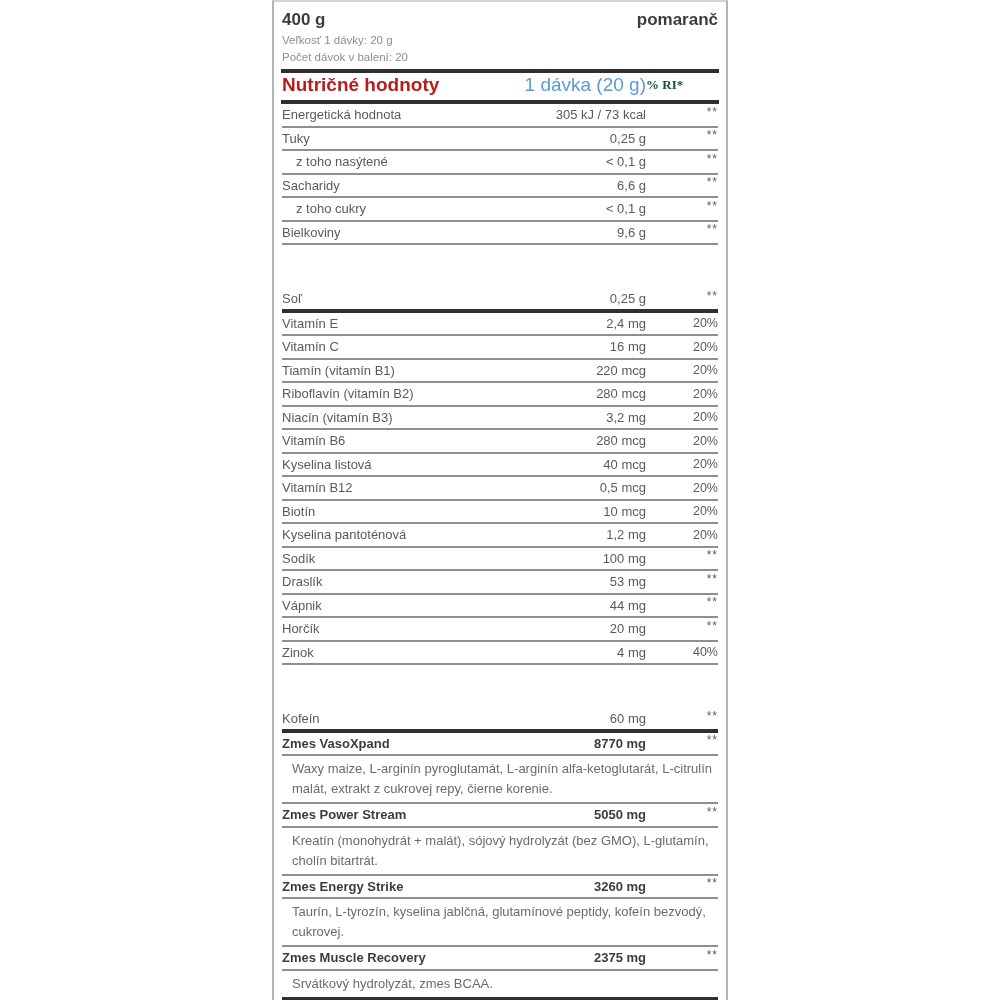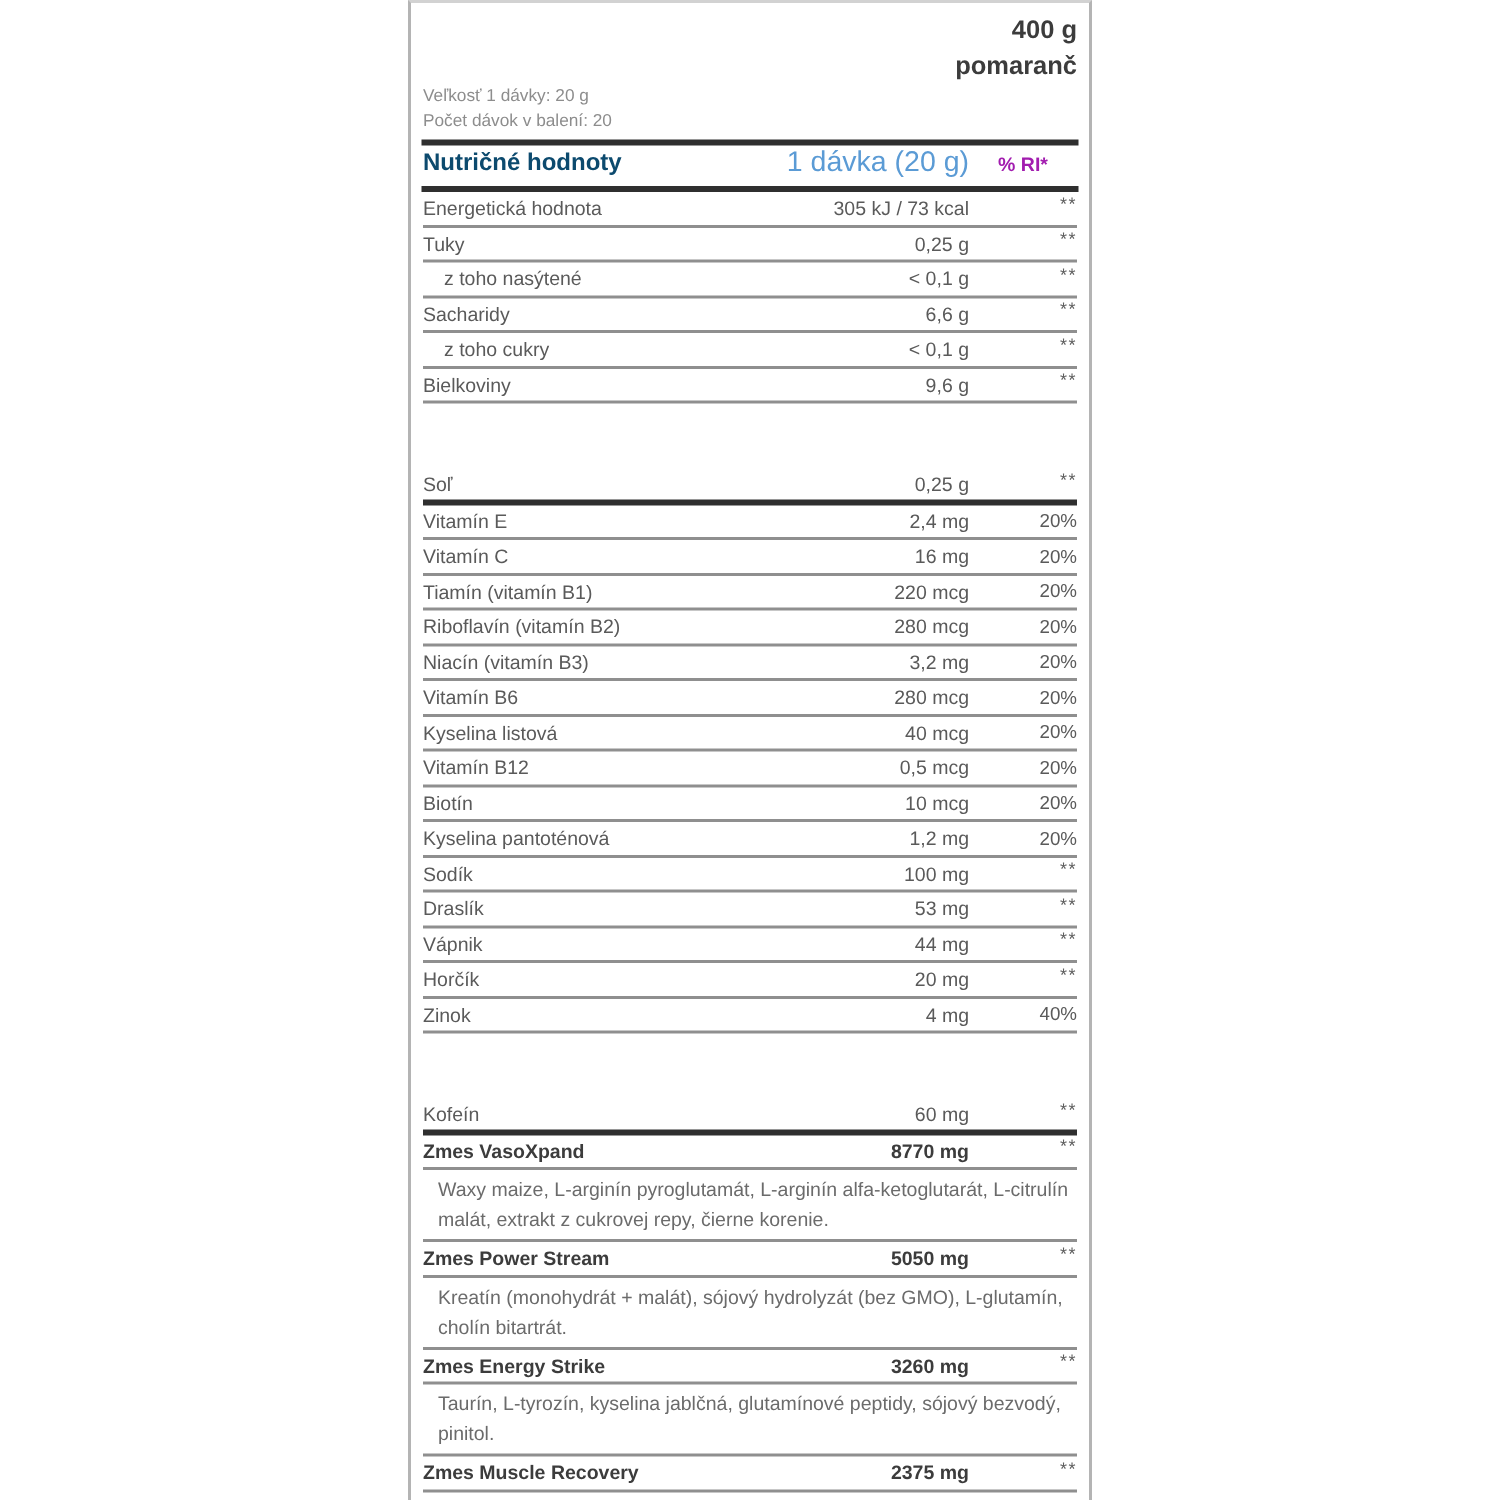--- a/index.html
+++ b/index.html
@@ -19,21 +19,20 @@
     border-left: 2px solid #b4b4b4;
     border-right: 2px solid #b4b4b4;
     border-top: 2px solid #d2d2d2;
     padding: 6px 8px 0 8px;
   }
   .top-line {
     display: flex;
     justify-content: space-between;
     align-items: flex-end;
     line-height: 24px;
-    flex-direction: column;
   }
   .product-weight, .product-flavor {
     font-size: 17px;
     font-weight: bold;
     color: #3c3c3c;
   }
   .sub {
     font-size: 11.5px;
     color: #8d8d8d;
     line-height: 17px;
@@ -43,36 +42,37 @@
     background: #2f2f2f;
     margin: 3px -1px 0 -1px;
   }
   .colhead {
     display: flex;
     align-items: center;
     height: 24px;
   }
   .ch-title {
     flex: 1;
-    font-size: 16px;
+    font-size: 19px;
     font-weight: bold;
-    color: #0c4a6e;
+    color: #b91c1c;
   }
   .ch-serving {
     width: 170px;
     text-align: right;
     font-size: 19px;
     color: #5b9bd5;
   }
   .ch-ri {
     width: 72px;
-    text-align: center;
+    text-align: left;
     font-size: 13px;
     font-weight: bold;
-    color: #a21caf;
+    color: #14532d;
+    font-family: Liberation Serif, serif;
   }
   .row {
     display: flex;
     align-items: center;
     height: 23.5px;
     border-bottom: 2px solid #8f8f8f;
     color: #5a5a5a;
     font-size: 13px;
   }
   .row.thick { border-bottom: 4px solid #2f2f2f; margin-top: 44px; }
@@ -277,21 +277,21 @@
   </div>
 
   <div class="desc">Kreatín (monohydrát + malát), sójový hydrolyzát (bez GMO), L-glutamín, cholín bitartrát.</div>
 
   <div class="row bold">
     <span class="lbl">Zmes Energy Strike</span>
     <span class="val">3260 mg</span>
     <span class="ri ast">**</span>
   </div>
 
-  <div class="desc">Taurín, L-tyrozín, kyselina jablčná, glutamínové peptidy, sójový bezvodý, pinitol.</div>
+  <div class="desc">Taurín, L-tyrozín, kyselina jablčná, glutamínové peptidy, kofeín bezvodý, cukrovej.</div>
 
   <div class="row bold">
     <span class="lbl">Zmes Muscle Recovery</span>
     <span class="val">2375 mg</span>
     <span class="ri ast">**</span>
   </div>
 
   <div class="desc thick">Srvátkový hydrolyzát, zmes BCAA.</div>
 </div>
 

